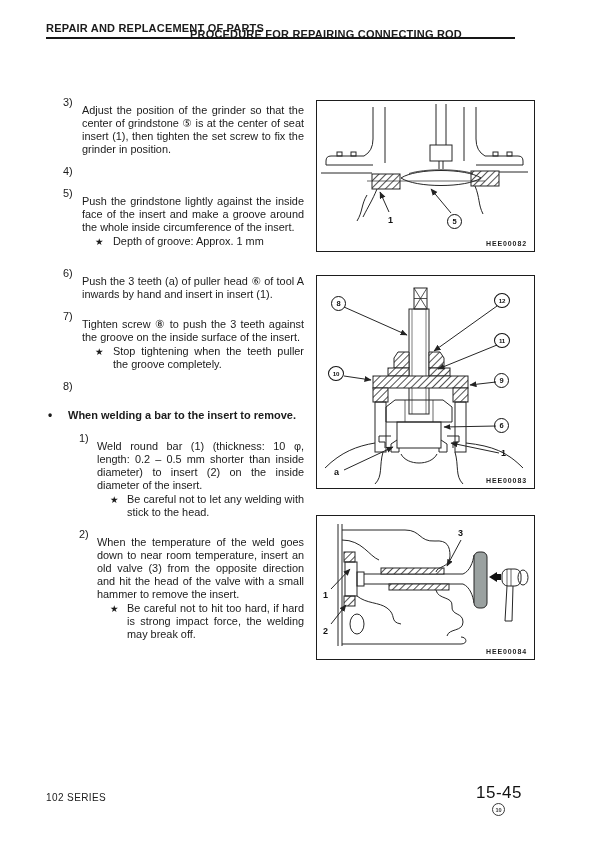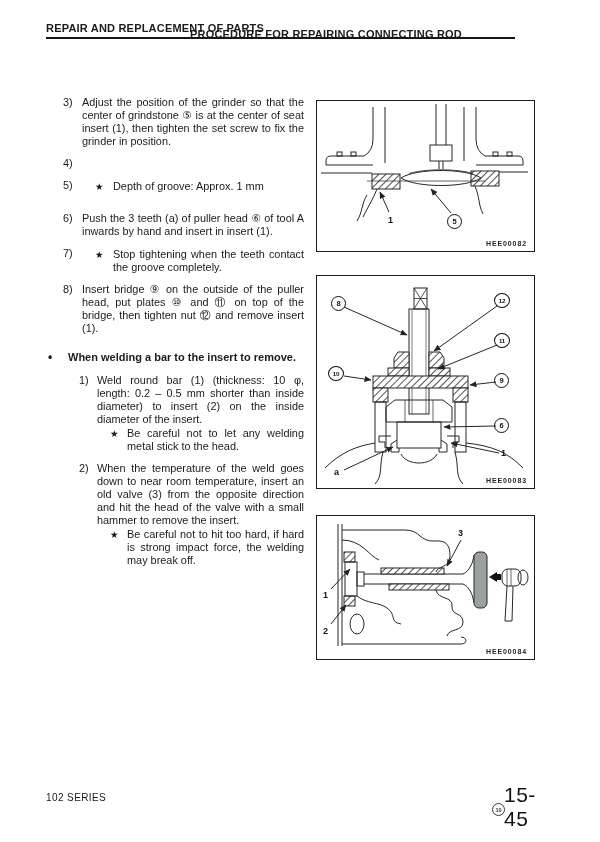--- a/index.html
+++ b/index.html
@@ -6,38 +6,38 @@
   .page{position:relative;width:548px;height:842px;background:#fff;overflow:hidden;
         font-family:"Liberation Sans","DejaVu Sans",sans-serif;color:#1b1b1b;}
   
   .hdr-left{position:absolute;left:46px;top:22px;font-size:11px;font-weight:bold;letter-spacing:.2px;white-space:nowrap;}
   .hdr-right{position:absolute;right:86px;top:28px;font-size:11px;font-weight:bold;letter-spacing:.2px;white-space:nowrap;}
   .hdr-rule{position:absolute;left:46px;top:37px;width:469px;border-top:2.4px solid #161616;}
   
   .textcol{position:absolute;left:46px;top:96px;width:258px;font-size:10.9px;line-height:13px;}
   .step{display:flex;margin-bottom:9px;}
   .step .n{flex:0 0 36px;padding-left:17px;box-sizing:border-box;}
-  .step .t{flex:1;text-align:justify;}
+  .step .t{flex:1;text-align:justify;margin-top:8px;}
   .gap-lg{margin-top:19px;}
   .note{display:flex;margin-top:1px;margin-left:13px;}
   .note .s{flex:0 0 18px;font-size:9.5px;}
   .note .nt{flex:1;text-align:justify;}
   .weld-head{display:flex;margin-top:16px;margin-bottom:10px;font-weight:bold;font-size:11px;}
   .weld-head .b{flex:0 0 22px;padding-left:2px;box-sizing:border-box;font-size:12px;line-height:12px;}
   .wstep .n{flex:0 0 51px;padding-left:33px;}
   
   .fig{position:absolute;left:316px;width:217px;border:1.6px solid #1d1d1d;background:#fff;box-sizing:content-box;}
   .fig svg{position:absolute;left:0;top:0;display:block;}
   .figcode{position:absolute;right:7px;bottom:4px;font-size:7px;font-weight:bold;letter-spacing:.9px;color:#232323;}
   .callout{position:absolute;font-size:9px;font-weight:bold;color:#111;line-height:10px;}
   .circ{width:13px;height:13px;border:1.2px solid #111;border-radius:50%;display:flex;align-items:center;justify-content:center;font-size:7.5px;line-height:7.5px;}
   .circ.w2{width:14px;font-size:6.2px;letter-spacing:-.3px;}
   
   .footer-left{position:absolute;left:46px;top:792px;font-size:10px;letter-spacing:.4px;}
-  .pageno{position:absolute;left:504px;top:783px;font-size:21px;letter-spacing:.5px;color:#121212;}
+  .pageno{position:absolute;left:476px;top:783px;font-size:17px;letter-spacing:.5px;color:#121212;}
   .rev{position:absolute;left:492px;top:803px;width:11px;height:11px;border:1px solid #3a3a3a;border-radius:50%;
        display:flex;align-items:center;justify-content:center;font-size:5.6px;color:#3a3a3a;font-weight:bold;}
 </style>
 </head>
 <body>
 
 <svg width="0" height="0" style="position:absolute" aria-hidden="true">
   <defs>
     <pattern id="hch" width="5" height="5" patternUnits="userSpaceOnUse" patternTransform="rotate(45)">
       <rect width="5" height="5" fill="#ffffff"></rect>
@@ -62,59 +62,60 @@
       <div class="t">Adjust the position of the grinder so that the center of grindstone ⑤ is at the center of seat insert (1), then tighten the set screw to fix the grinder in position.</div>
     </div>
 
     <div class="step">
       <div class="n">4)</div>
     </div>
 
     <div class="step">
       <div class="n">5)</div>
       <div class="t">
+        <span>Push the grindstone lightly against the inside face of the insert and make a groove around the whole inside circumference of the insert.</span>
         <div class="note">
           <div class="s">★</div>
           <div class="nt">Depth of groove: Approx. 1 mm</div>
         </div>
       </div>
     </div>
 
     <div class="step gap-lg">
       <div class="n">6)</div>
       <div class="t">Push the 3 teeth (a) of puller head ⑥ of tool A inwards by hand and insert in insert (1).</div>
     </div>
 
     <div class="step">
       <div class="n">7)</div>
       <div class="t">
+        <span>Tighten screw ⑧ to push the 3 teeth against the groove on the inside surface of the insert.</span>
         <div class="note">
           <div class="s">★</div>
-          <div class="nt">Stop tightening when the teeth contact the groove completely.</div>
+          <div class="nt">Stop tightening when the teeth puller the groove completely.</div>
         </div>
       </div>
     </div>
 
     <div class="step">
       <div class="n">8)</div>
-      <div class="t">Insert bridge ⑨ on the outside of the puller head, put plates ⑩ and ⑪ on top of the bridge, then tighten nut ⑫ and remove insert (1).</div>
     </div>
 
     <div class="weld-head">
       <div class="b">•</div>
       <div>When welding a bar to the insert to remove.</div>
     </div>
 
     <div class="step wstep">
       <div class="n">1)</div>
       <div class="t">
         <span>Weld round bar (1) (thickness: 10 φ, length: 0.2 – 0.5 mm shorter than inside diameter) to insert (2) on the inside diameter of the insert.</span>
         <div class="note">
           <div class="s" style="flex-basis:17px">★</div>
-          <div class="nt">Be careful not to let any welding metal stick to the head.</div>
+          <div class="nt">Be careful not to let any welding with stick to the head.</div>
         </div>
       </div>
     </div>
 
     <div class="step wstep">
       <div class="n">2)</div>
       <div class="t">
         <span>When the temperature of the weld goes down to near room temperature, insert an old valve (3) from the opposite direction and hit the head of the valve with a small hammer to remove the insert.</span>
         <div class="note">
           <div class="s" style="flex-basis:17px">★</div>

